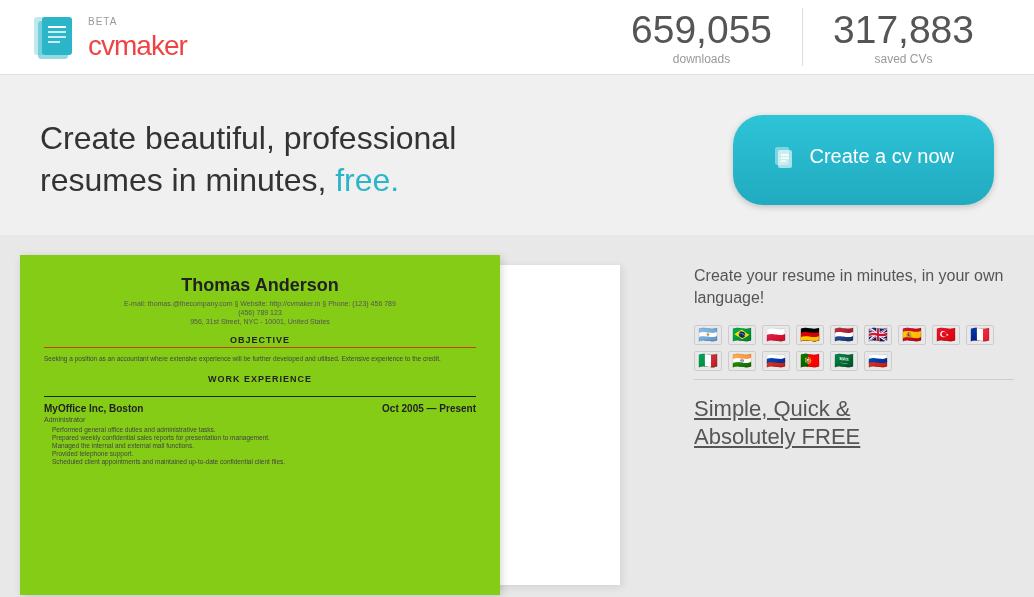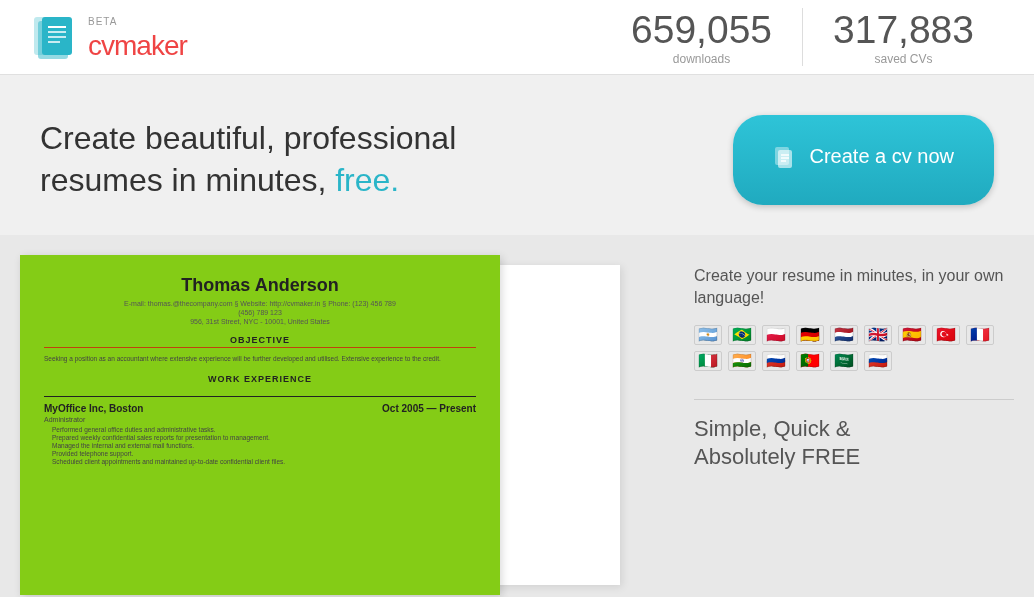--- a/index.html
+++ b/index.html
@@ -200,21 +200,21 @@
       color: #444;
       margin-bottom: 1px;
       padding-left: 8px;
     }
 
     
     .right-panel {
       width: 320px;
       display: flex;
       flex-direction: column;
-      gap: 28px;
+      gap: 8px;
       padding-top: 10px;
     }
     .language-section {
       background: transparent;
     }
     .language-title {
       font-size: 16px;
       font-weight: 300;
       color: #555;
       margin-bottom: 15px;
@@ -239,20 +239,21 @@
     }
     .divider-section {
       border-top: 1px solid #ccc;
       padding-top: 15px;
     }
     .feature-title {
       font-size: 22px;
       font-weight: 300;
       color: #555;
       line-height: 1.3;
+      text-decoration: underline;
     }
   </style>
 </head>
 <body>
 
 <div class="header">
   <div class="logo-area">
     <div class="logo-icon">
       <svg width="48" height="48" viewBox="0 0 48 48">
         <rect x="4" y="4" width="30" height="38" rx="3" fill="#2ab5c8" opacity="0.3"></rect>

